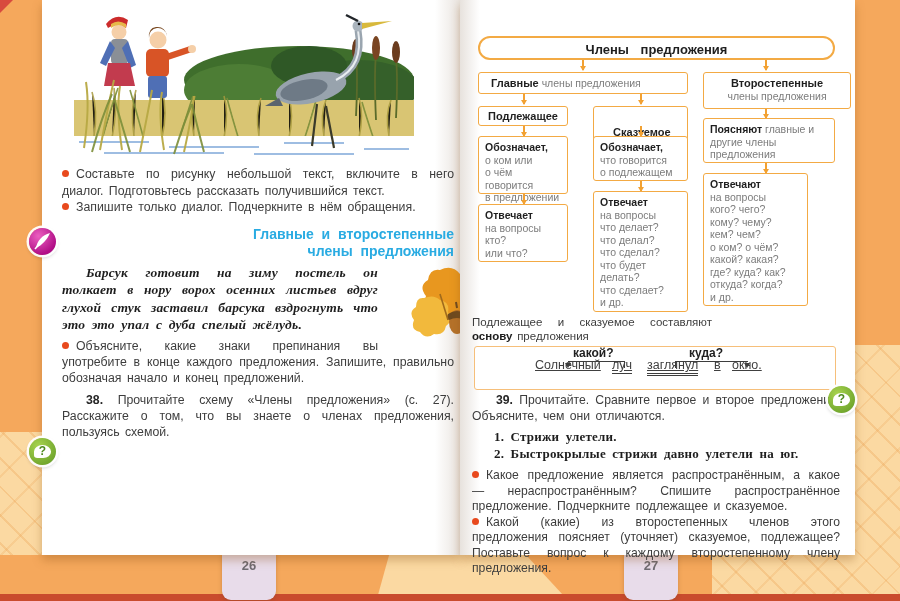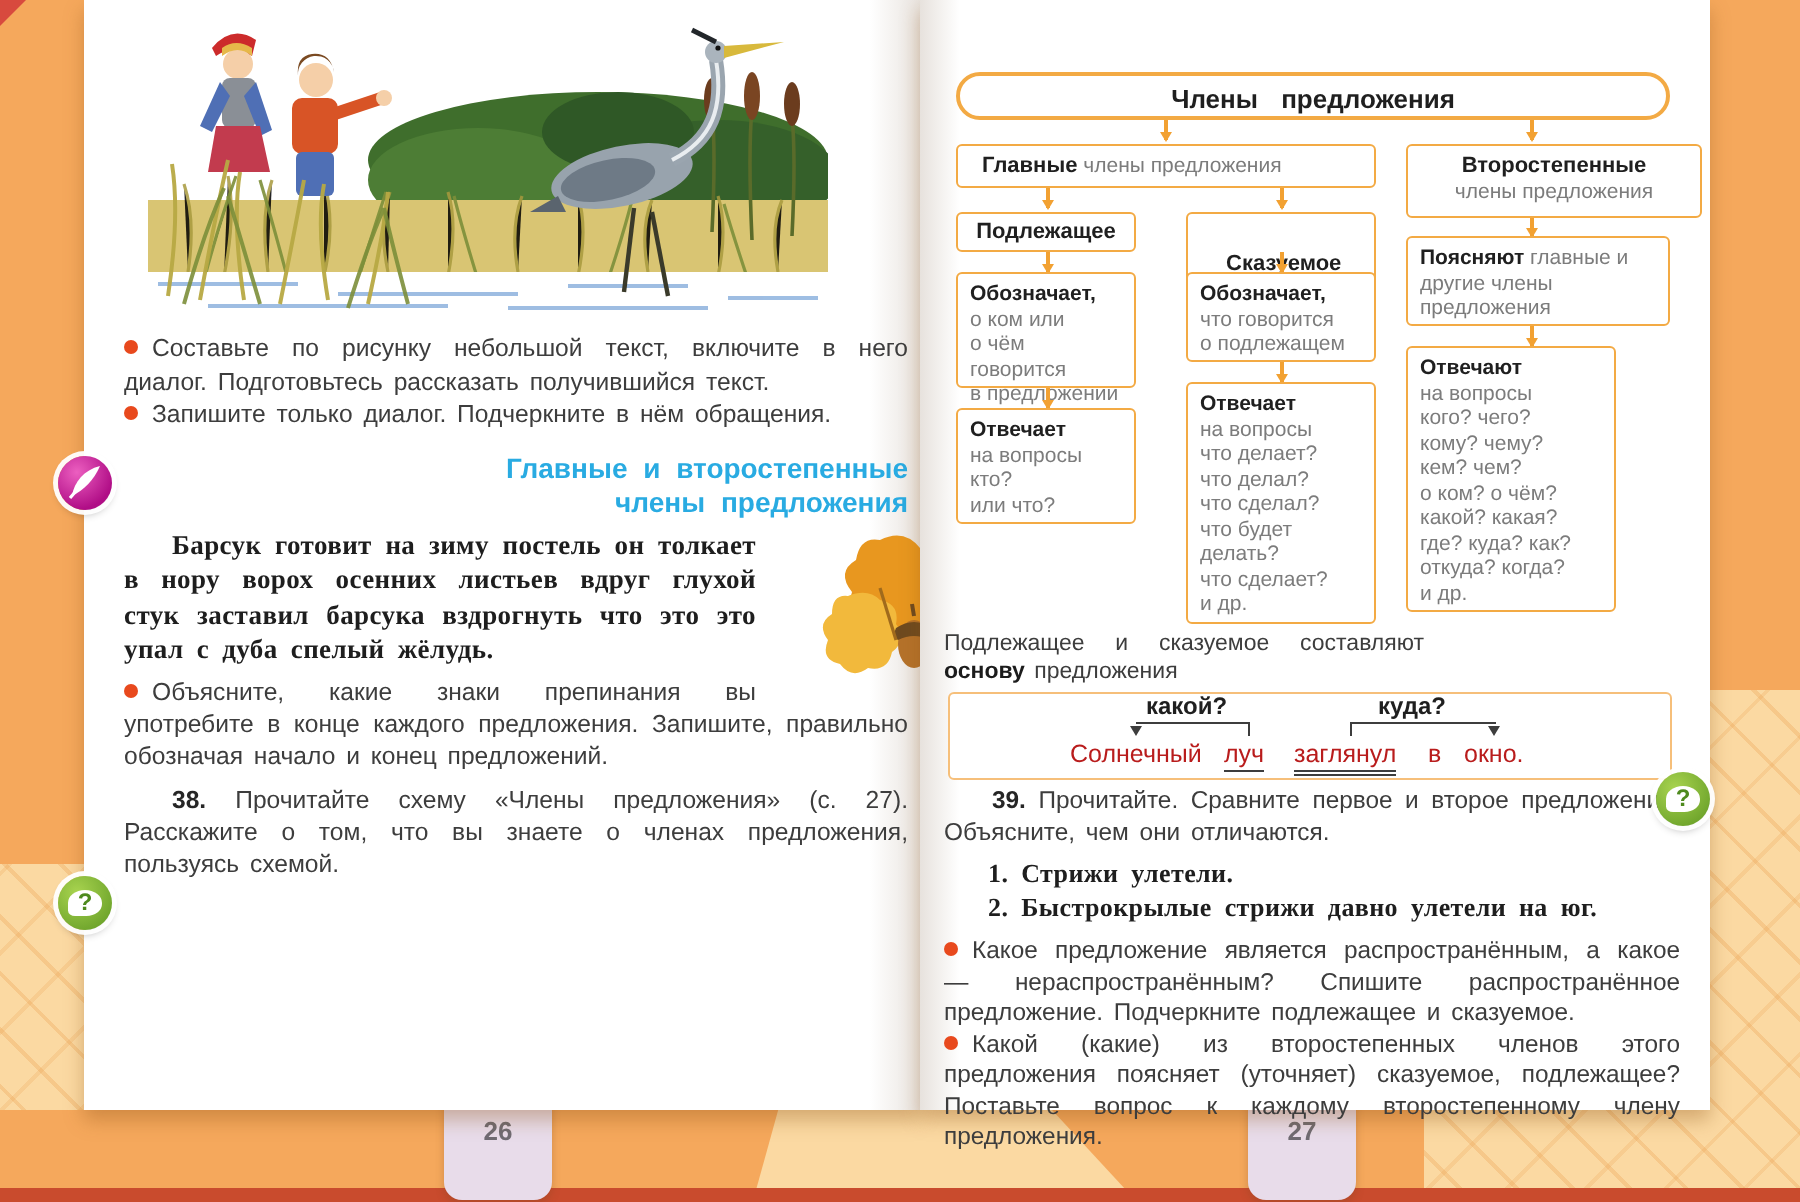--- a/index.html
+++ b/index.html
@@ -31,21 +31,21 @@
   
   .para{font-size:12.3px;line-height:16.5px;color:#3d3d3d;text-align:justify;word-spacing:2px;margin:0;}
   .ind{text-indent:24px;}
   .num{font-weight:bold;color:#262626;}
   .bullet{margin:0;}
   .dot{display:inline-block;width:7px;height:7px;border-radius:50%;background:#e8491d;
        margin-right:7px;vertical-align:1px;}
   .heading{margin:10px 0 0 0;text-align:right;color:#29abe2;font-weight:bold;
            font-size:14px;line-height:17.5px;word-spacing:4px;}
   .serifb{font-family:"Liberation Serif",serif;font-weight:bold;font-size:13.5px;line-height:17.5px;
-          color:#1e1e1e;text-align:justify;word-spacing:3px;letter-spacing:.2px;margin:3px 0 0 0;}
+          color:#1e1e1e;text-align:justify;word-spacing:3px;letter-spacing:.2px;margin:3px 0 0 0;font-style:italic;}
   .serifb.ind{text-indent:24px;}
   .illus{margin:8px 0 0 12px;width:340px;height:150px;}
   .oakwrap{float:right;width:68px;height:76px;margin:0 0 2px 8px;}
   
   .round-icon{position:absolute;width:27px;height:27px;border-radius:50%;z-index:3;
       box-shadow:0 0 0 2.5px rgba(255,255,255,.95),0 2px 4px rgba(0,0,0,.3);}
   .feather{background:radial-gradient(circle at 35% 30%,#ec5fc0,#b00d86 72%);}
   .qicon{background:radial-gradient(circle at 35% 30%,#a8d34f,#6fa52c 78%);}
   .qicon .bub{position:absolute;left:5px;top:7px;width:17px;height:13px;background:#fff;
       border-radius:60% 60% 55% 25%;}
@@ -66,21 +66,21 @@
   .varrow{position:absolute;width:2px;background:#f2a132;}
   .varrow::after{content:"";position:absolute;left:-2.5px;bottom:-4px;width:0;height:0;
       border:3.5px solid transparent;border-top:5px solid #f2a132;}
   
   .note{position:absolute;left:12px;top:316px;width:240px;font-size:11.5px;line-height:13.5px;
       color:#3d3d3d;text-align:justify;word-spacing:1.5px;margin:0;}
   .note b{color:#1c1c1c;}
   .sentbox{position:absolute;left:14px;top:346px;width:360px;height:42px;background:#fff;
       border:1.5px solid #f6bf7a;border-radius:3px;}
   .sentin{position:relative;width:280px;height:40px;margin:1px auto;}
-  .sw{position:absolute;top:22px;font-size:12.5px;color:#b91c1c;}
+  .sw{position:absolute;top:10px;font-size:12.5px;color:#404040;text-decoration:underline;}
   .u1{border-bottom:1.3px solid #3d3d3d;padding-bottom:1px;}
   .u2{border-bottom:3px double #3d3d3d;padding-bottom:1px;}
   .qlab{position:absolute;top:-2px;font-weight:bold;font-size:12px;color:#1f1f1f;}
   .br{position:absolute;top:13px;height:6px;border-top:1.5px solid #3d3d3d;}
   .brR{border-right:1.5px solid #3d3d3d;}
   .brL{border-left:1.5px solid #3d3d3d;}
   .ah{position:absolute;width:0;height:0;border:3px solid transparent;border-top:5px solid #3d3d3d;}
   
   .rflow{position:absolute;left:12px;top:393px;width:368px;}
   .rflow .para{font-size:12.2px;line-height:15.5px;}

